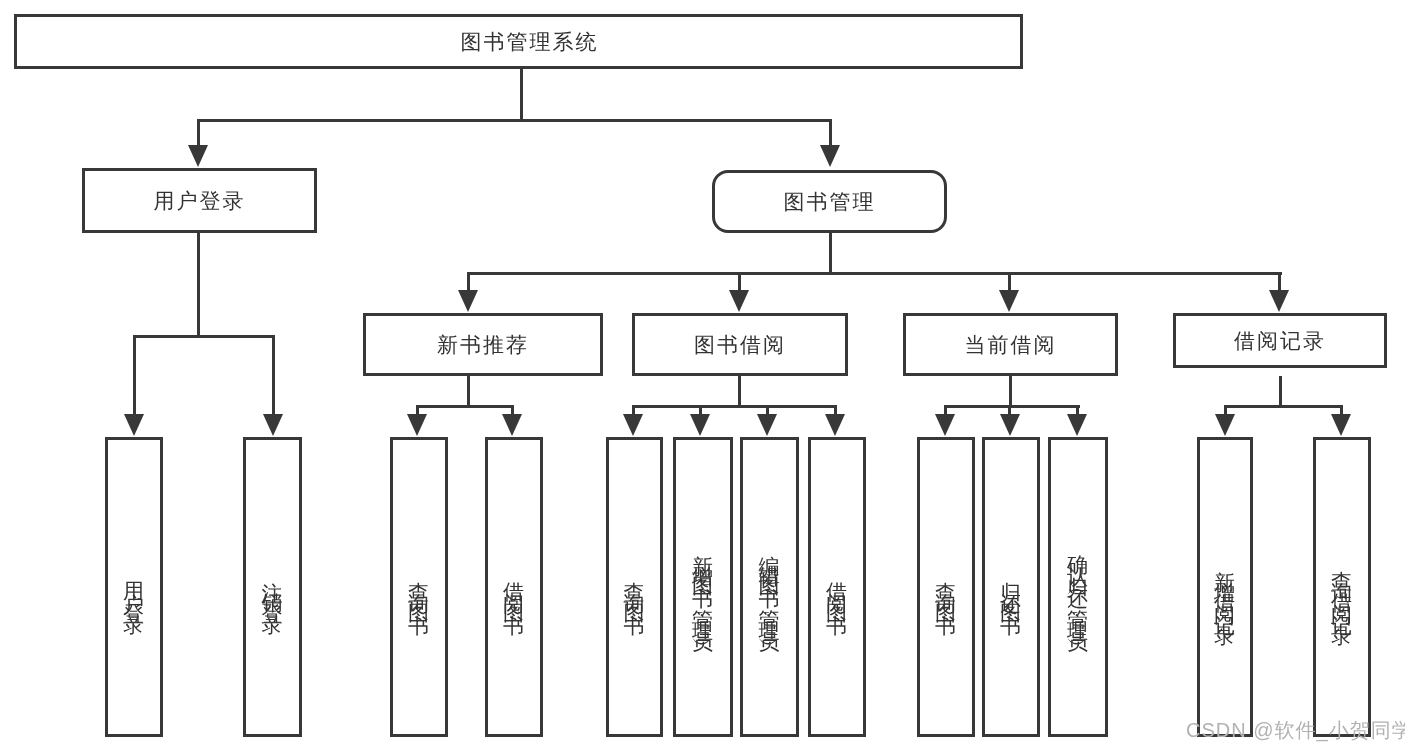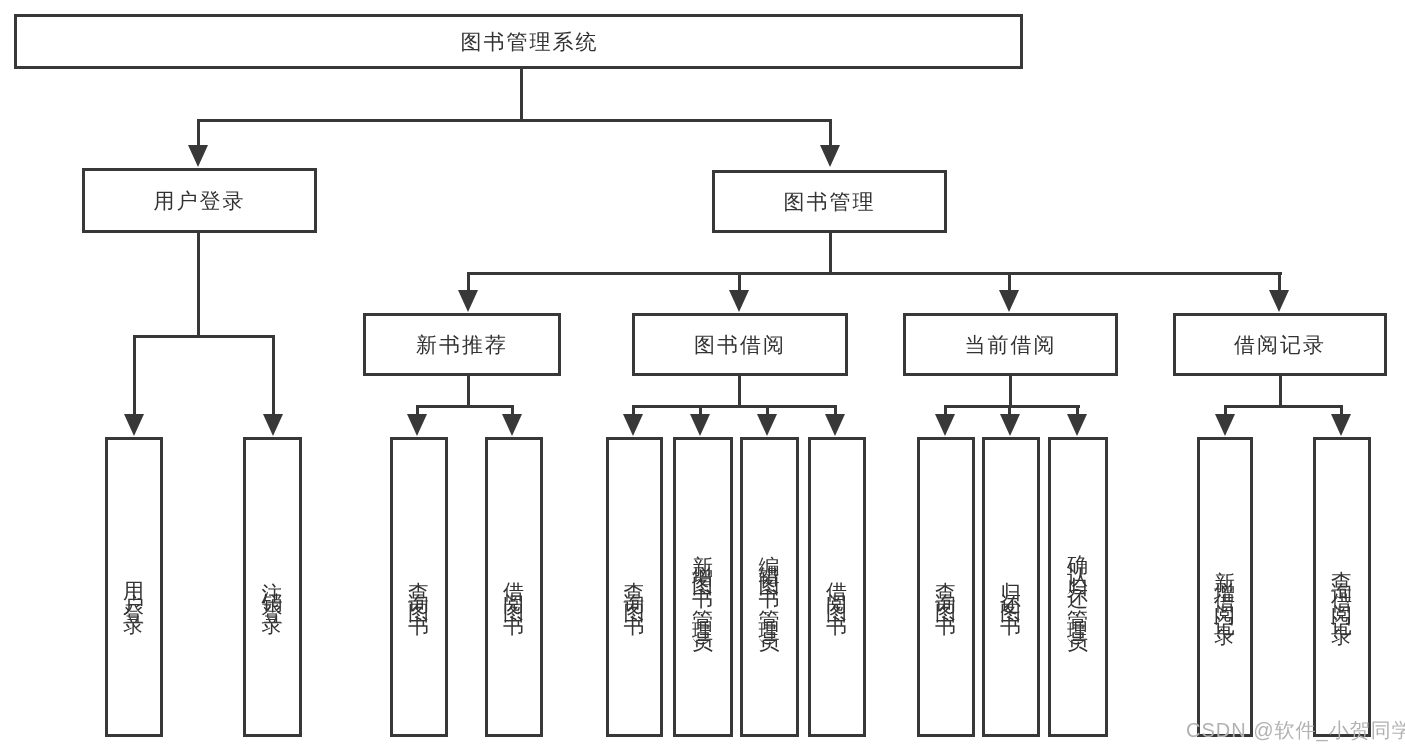--- a/index.html
+++ b/index.html
@@ -115,37 +115,37 @@
   <div class="ar" style="left:1331px;top:414px;"></div>
 
   <div class="node" style="left:14px;top:14px;width:1009px;height:55px;padding-left:22px;">
     <span>图书管理系统</span>
   </div>
 
   <div class="node" style="left:82px;top:168px;width:235px;height:65px;">
     <span>用户登录</span>
   </div>
 
-  <div class="node" style="left:712px;top:170px;width:235px;height:63px;">
+  <div class="node" style="left:712px;top:170px;width:235px;height:63px;border-radius:16px;">
     <span>图书管理</span>
   </div>
 
-  <div class="node" style="left:363px;top:313px;width:198px;height:63px;">
+  <div class="node" style="left:363px;top:313px;width:240px;height:63px;">
     <span>新书推荐</span>
   </div>
 
   <div class="node" style="left:903px;top:313px;width:215px;height:63px;">
     <span>当前借阅</span>
   </div>
 
   <div class="node" style="left:632px;top:313px;width:216px;height:63px;">
     <span>图书借阅</span>
   </div>
 
-  <div class="node" style="left:1173px;top:313px;width:214px;height:63px;">
+  <div class="node" style="left:1173px;top:313px;width:214px;height:55px;">
     <span>借阅记录</span>
   </div>
 
   <div class="node leaf" style="left:105px;top:437px;width:58px;height:300px;">
     <span>用户登录</span>
   </div>
   <div class="node leaf" style="left:243px;top:437px;width:59px;height:300px;">
     <span>注销登录</span>
   </div>
 

